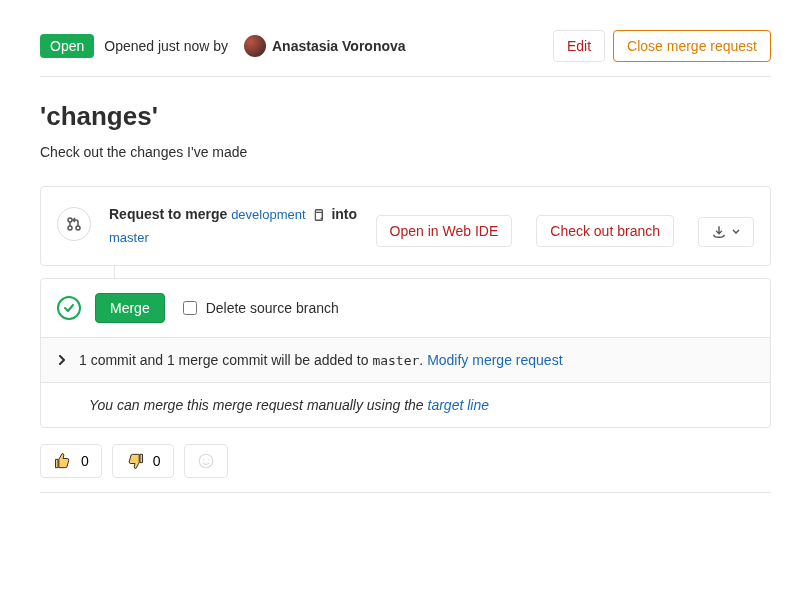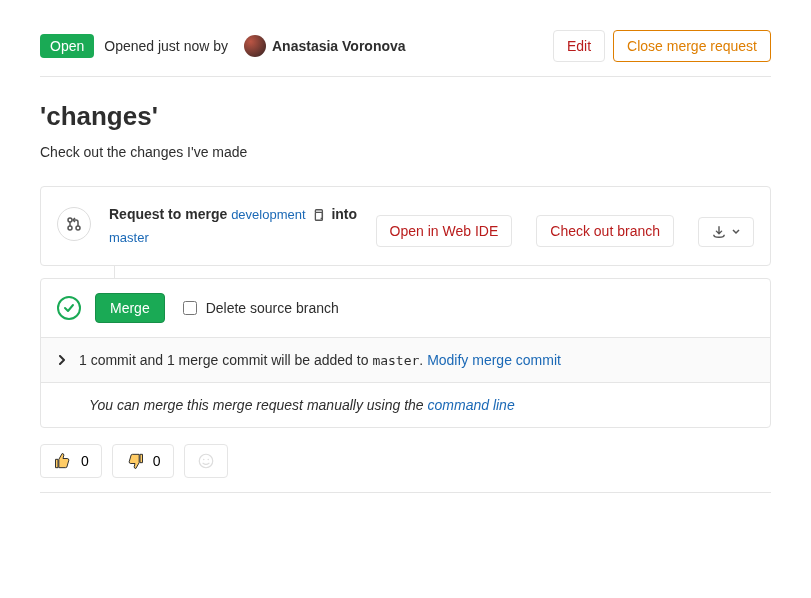--- a/index.html
+++ b/index.html
@@ -279,27 +279,27 @@
     </label>
   </div>
 
   <div class="panel-sub gray">
     <span class="chevron-expand">
       <svg width="10" height="10" viewBox="0 0 10 10">
         <path d="M3 1 L7 5 L3 9" stroke="#2e2e2e" stroke-width="2" fill="none" stroke-linecap="round" stroke-linejoin="round"></path>
       </svg>
     </span>
     <span>
-      <span class="bold">1 commit</span><span> and </span><span class="bold">1 merge commit</span><span> will be added to </span><span class="mono">master</span><span>. </span><span class="link-blue">Modify merge commit</span>
+      <span class="bold">1 commit</span><span> and </span><span class="bold">1 merge commit</span><span> will be added to </span><span class="mono">master</span><span>. </span><span class="link-blue">Modify merge request</span>
     </span>
   </div>
 
   <div class="panel-sub" style="padding-left:48px;">
     <span class="italic">
-      <span>You can merge this merge request manually using the </span><span class="link-blue" style="font-style:italic;">command line</span>
+      <span>You can merge this merge request manually using the </span><span class="link-blue" style="font-style:italic;">target line</span>
     </span>
   </div>
 </div>
 
 <div class="reactions">
   <button class="reaction-btn">
     <svg width="20" height="20" viewBox="0 0 24 24">
       <path d="M3 10 h3 v10 h-3 z M7 20 h8 a2 2 0 0 0 2 -2 l2 -7 a2 2 0 0 0 -2 -2 h-5 l1 -4 a2 2 0 0 0 -2 -2 l-4 7 z" fill="#fc6" stroke="#333" stroke-width="1.2" stroke-linejoin="round"></path>
     </svg>
     <span>0</span>

